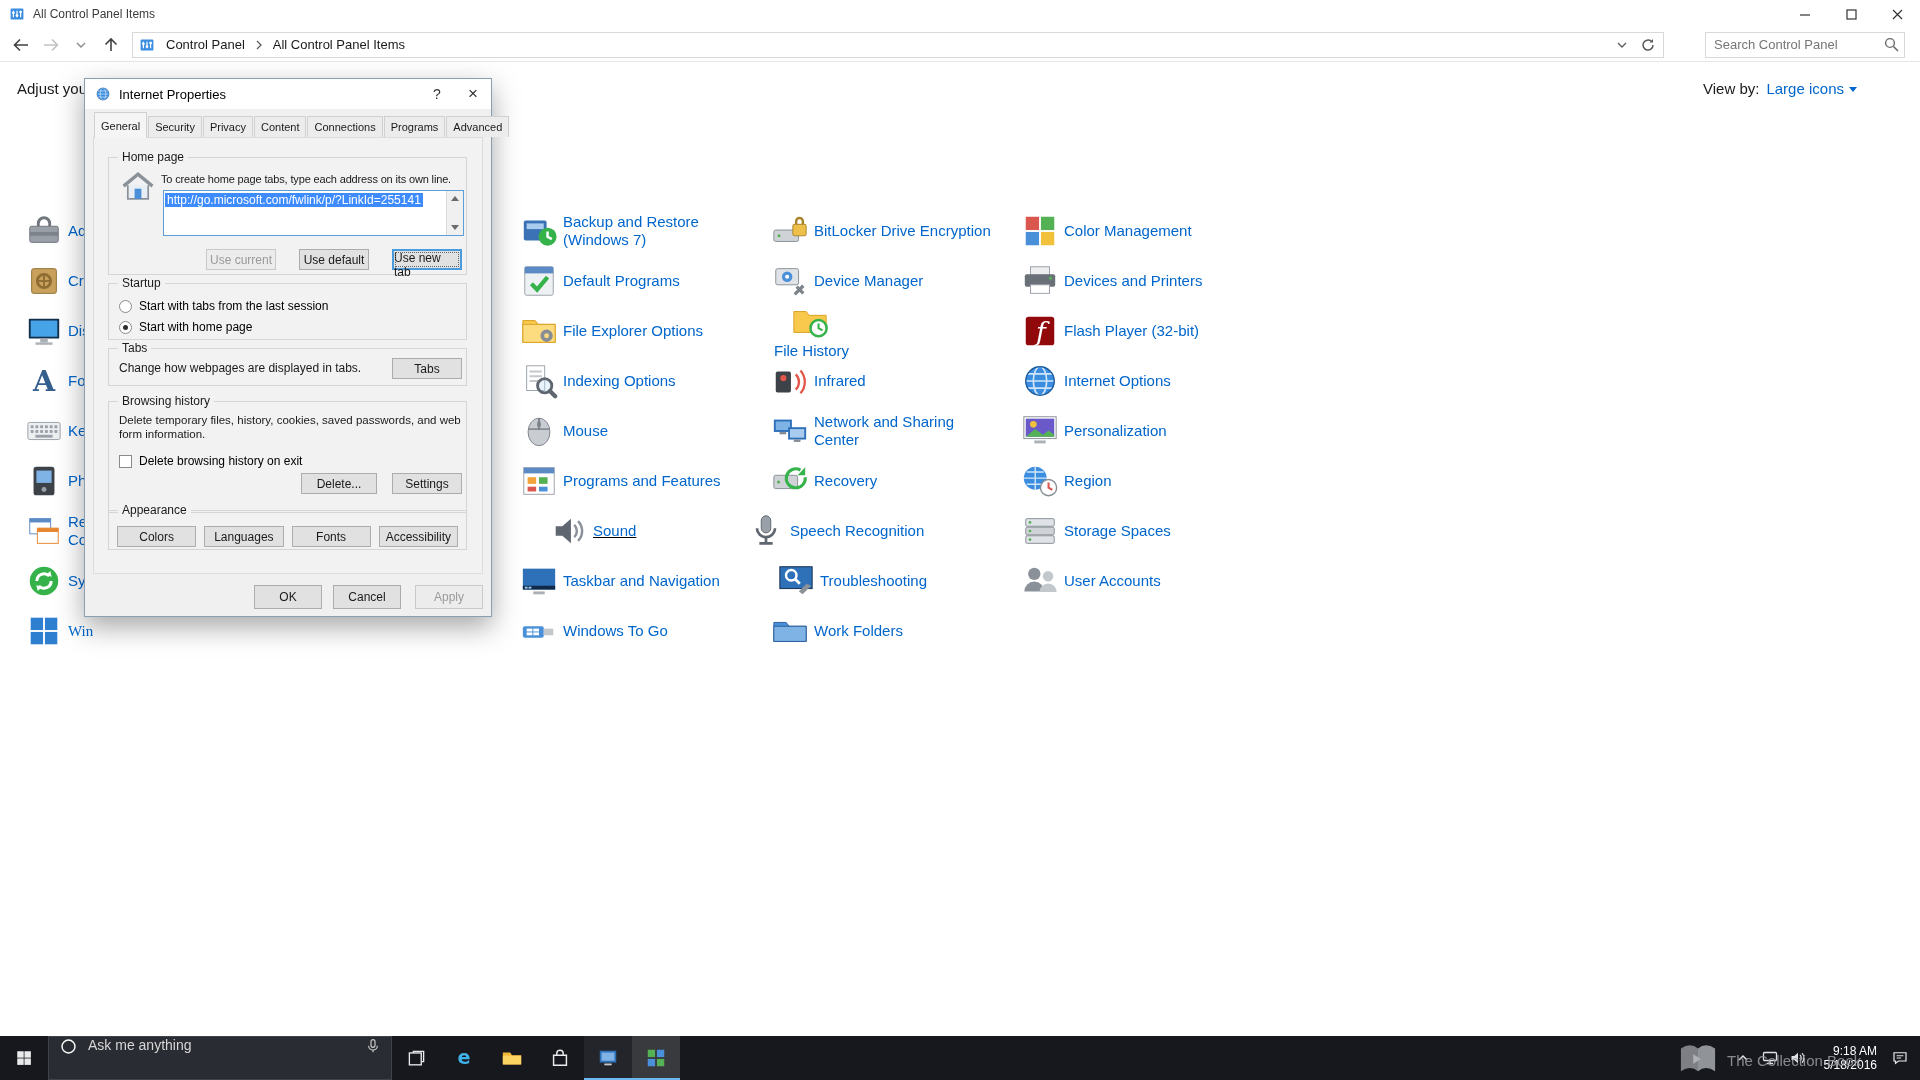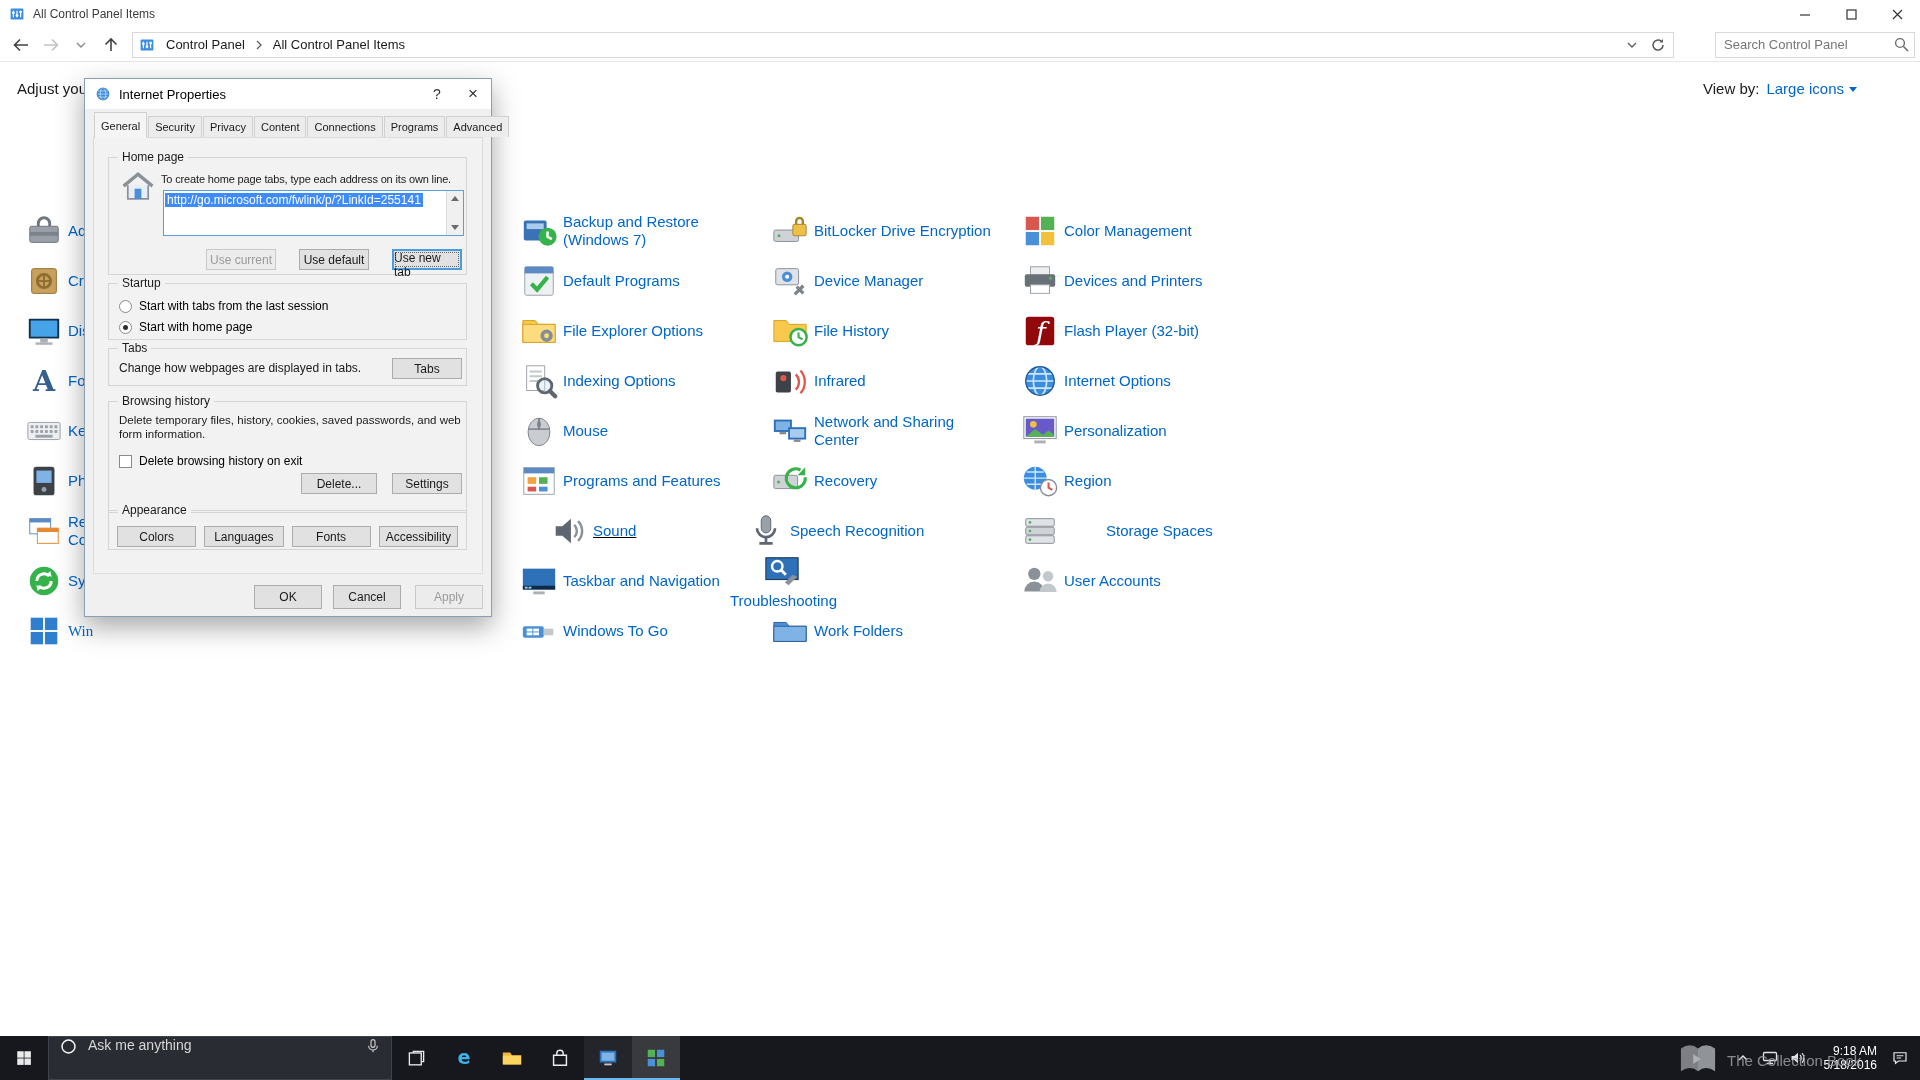--- a/index.html
+++ b/index.html
@@ -15,21 +15,21 @@
 
   
   .navbar{position:absolute;top:28px;left:0;right:0;height:34px;background:#fff;border-bottom:1px solid #e6e6e6;display:flex;align-items:center;z-index:10}
   .nav-btn{width:30px;height:30px;display:grid;place-items:center}
   .nav-btn.first{margin-left:6px}
   .addressbar{flex:1;height:26px;border:1px solid #d9d9d9;background:#fff;margin:0 41px 0 6px;display:flex;align-items:center;padding:0 2px 0 6px;position:relative}
   .crumb{font-size:13px;color:#1a1a1a;padding:0 7px;height:24px;display:flex;align-items:center}
   .crumb-sep{display:grid;place-items:center;width:14px}
   .addr-right{margin-left:auto;display:flex}
   .addr-btn{width:26px;height:24px;display:grid;place-items:center}
-  .searchbox{width:200px;height:26px;border:1px solid #d9d9d9;margin-right:5px;position:relative}
+  .searchbox{width:200px;height:26px;border:1px solid #d9d9d9;margin-right:15px;position:relative}
   .searchbox input{width:100%;height:100%;border:0;outline:0;font-size:13px;padding:0 26px 0 8px;color:#555;font-family:"Liberation Sans",sans-serif}
   .searchbox input::placeholder{color:#767676}
   .search-ic{position:absolute;right:5px;top:4px}
 
   
   .content{position:absolute;top:63px;left:0;right:0;bottom:44px;background:#fff}
   .heading{position:absolute;left:17px;top:17px;font-size:15px;color:#1a1a1a;white-space:nowrap}
   .viewby{position:absolute;left:1703px;top:17px;display:flex;align-items:center;gap:7px;font-size:15px}
   .viewby .lbl{color:#1a1a1a}
   .viewby .val{color:#0066cc;display:flex;align-items:center;gap:5px}
@@ -441,21 +441,21 @@
           <span class="cp-ic">
             <svg width="38" height="38" viewBox="0 0 40 40">
               <rect x="5" y="7" width="24" height="17" rx="2" fill="#dfe3e7" stroke="#868d95"></rect>
               <circle cx="17" cy="15.5" r="5.5" fill="#4a90d9"></circle>
               <circle cx="17" cy="15.5" r="2.2" fill="#fff"></circle>
               <path d="M27 26l7 7M34 25l-9 9" stroke="#7d838b" stroke-width="3.4"></path>
             </svg>
           </span>
           <span class="cp-label">Device Manager</span>
         </div>
-        <div class="cp-item" style="left: 770px; top: 268px;">
+        <div class="cp-item" style="left: 770px; top: 268px; flex-direction: column;">
           <span class="cp-ic">
             <svg width="38" height="38" viewBox="0 0 40 40">
               <path d="M3 9h13l3 4h18v18H3z" fill="#f8c94c" stroke="#d8a01f"></path>
               <circle cx="29" cy="26.5" r="8.5" fill="#fff" stroke="#35b24a" stroke-width="2.6"></circle>
               <path d="M29 21.5v5l4.2 2.4" fill="none" stroke="#35b24a" stroke-width="2.2"></path>
             </svg>
           </span>
           <span class="cp-label">File History</span>
         </div>
         <div class="cp-item" style="left: 770px; top: 318px;">
@@ -499,21 +499,21 @@
         <div class="cp-item" style="left: 746px; top: 468px;">
           <span class="cp-ic">
             <svg width="38" height="38" viewBox="0 0 40 40">
               <rect x="15" y="4" width="10" height="18" rx="5" fill="#9aa0a8" stroke="#5f6670"></rect>
               <path d="M10.5 17a9.5 9.5 0 0 0 19 0" fill="none" stroke="#5f6670" stroke-width="2.8"></path>
               <path d="M20 26.5V33M13 33h14" stroke="#5f6670" stroke-width="2.8"></path>
             </svg>
           </span>
           <span class="cp-label">Speech Recognition</span>
         </div>
-        <div class="cp-item" style="left: 726px; top: 518px; flex-direction: column;">
+        <div class="cp-item" style="left: 776px; top: 518px;">
           <span class="cp-ic">
             <svg width="38" height="38" viewBox="0 0 40 40">
               <rect x="3" y="5" width="34" height="23" fill="#2e71b8" stroke="#0f2946"></rect>
               <circle cx="15" cy="14" r="5.5" fill="none" stroke="#fff" stroke-width="2.6"></circle>
               <path d="M19 18l5 5" stroke="#fff" stroke-width="3"></path>
               <path d="M23 31l8-8 5 2-9 9z" fill="#8b9199"></path>
             </svg>
           </span>
           <span class="cp-label">Troubleshooting</span>
         </div>
@@ -584,21 +584,21 @@
           <span class="cp-ic">
             <svg width="38" height="38" viewBox="0 0 40 40">
               <circle cx="15" cy="17" r="12" fill="#3b8de0"></circle>
               <path d="M3 17h24M15 5v24M6 10.5h18M6 23.5h18" stroke="#cfe6fa" stroke-width="1.5" fill="none"></path>
               <circle cx="29" cy="27" r="8.5" fill="#fff" stroke="#868d95" stroke-width="1.5"></circle>
               <path d="M29 21.5v5.5l4 2.3" fill="none" stroke="#d9574e" stroke-width="2.2"></path>
             </svg>
           </span>
           <span class="cp-label">Region</span>
         </div>
-        <div class="cp-item" style="left: 1020px; top: 468px; gap: 42px;">
+        <div class="cp-item" style="left: 1020px; top: 468px;">
           <span class="cp-ic">
             <svg width="38" height="38" viewBox="0 0 40 40">
               <g stroke="#868d95">
                 <rect x="5" y="7" width="30" height="8" rx="1.5" fill="#dfe3e7"></rect>
                 <rect x="5" y="16" width="30" height="8" rx="1.5" fill="#cfd3d8"></rect>
                 <rect x="5" y="25" width="30" height="8" rx="1.5" fill="#dfe3e7"></rect>
               </g>
               <g fill="#54b154">
                 <circle cx="9.5" cy="11" r="1.4"></circle>
                 <circle cx="9.5" cy="20" r="1.4"></circle>

